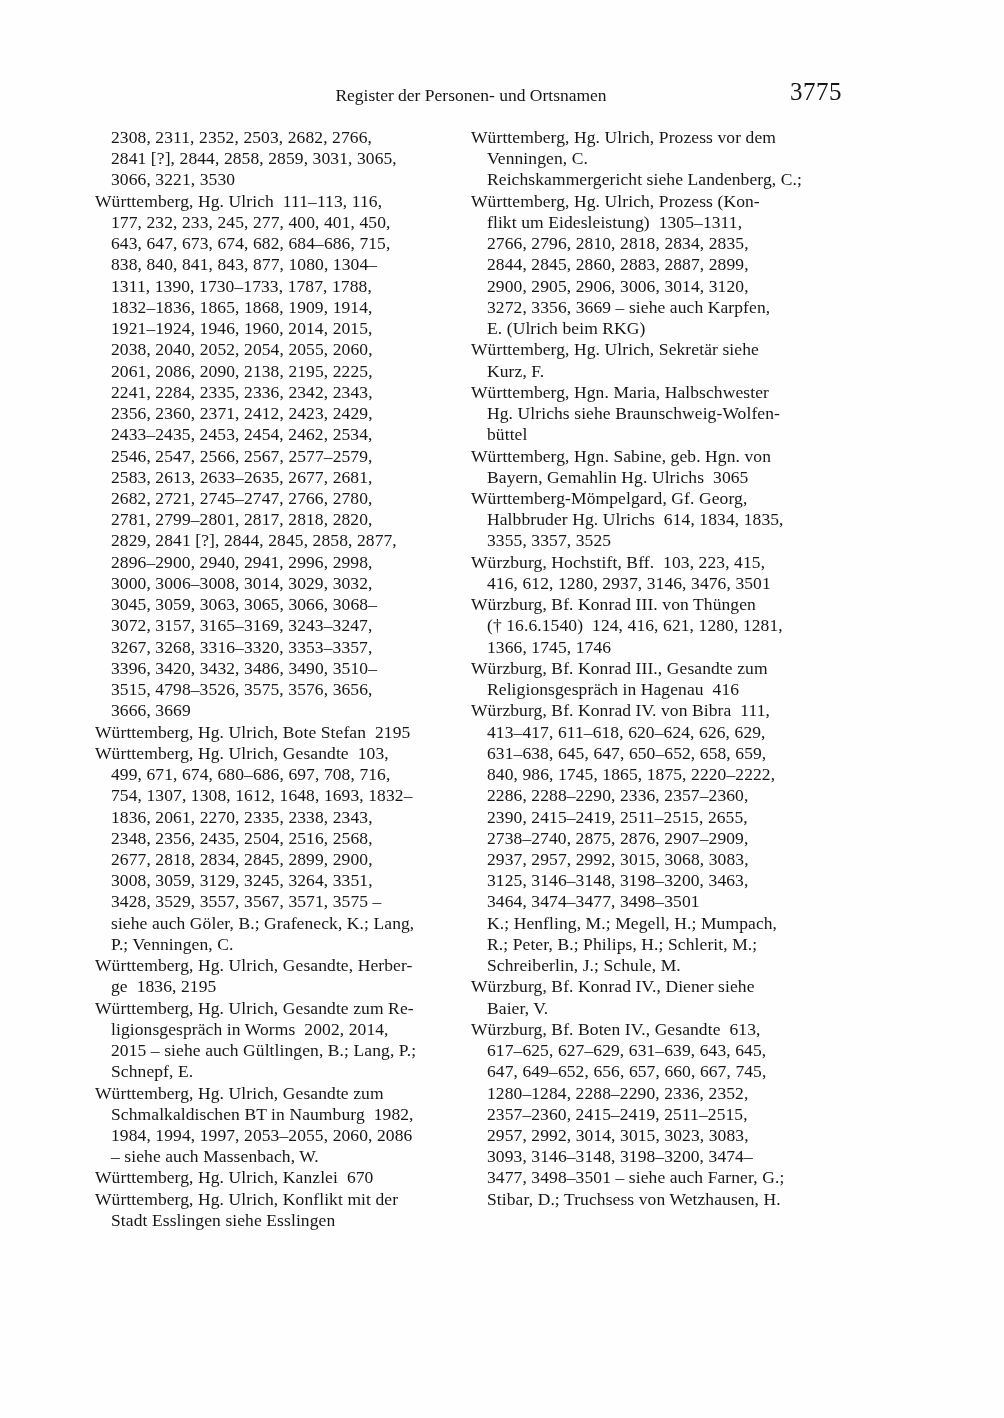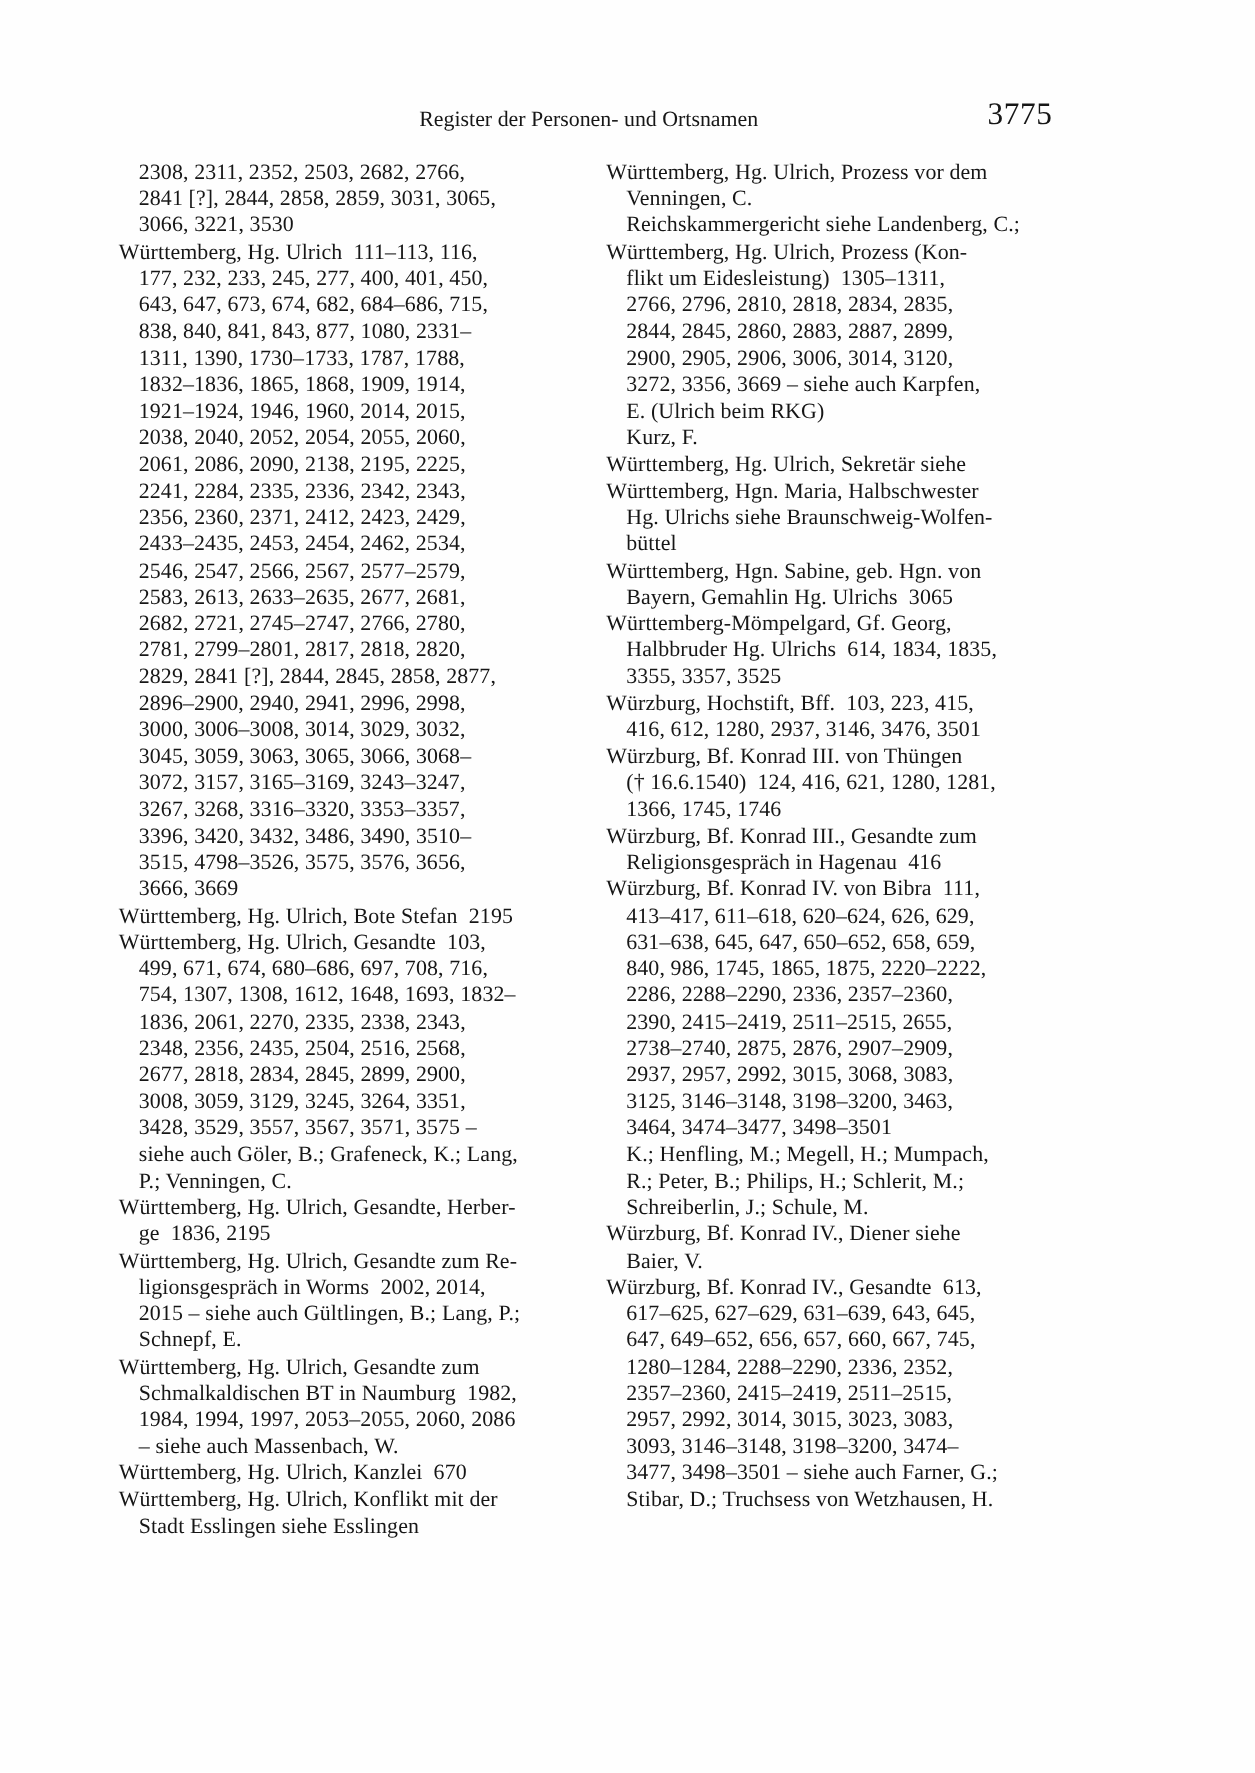--- a/index.html
+++ b/index.html
@@ -33,21 +33,20 @@
     top: -4px;
     font-size: 25px;
     letter-spacing: 0.5px;
   }
   .columns {
     position: absolute;
     top: 127px;
     left: 95px;
     display: grid;
     grid-template-columns: 376px 402px;
-    column-gap: 14px;
     align-items: start;
   }
   .column { }
   .entry {
     font-size: 17.5px;
     line-height: 21.23px;
     letter-spacing: 0.1px;
   }
   .entry .line { white-space: pre; }
   .entry .line.cont { padding-left: 16px; }
@@ -64,21 +63,21 @@
     <div class="column">
         <div class="entry continuation">
           <div class="line cont">2308, 2311, 2352, 2503, 2682, 2766,</div>
           <div class="line cont">2841 [?], 2844, 2858, 2859, 3031, 3065,</div>
           <div class="line cont">3066, 3221, 3530</div>
         </div>
         <div class="entry">
           <div class="line">Württemberg, Hg. Ulrich  111–113, 116,</div>
           <div class="line cont">177, 232, 233, 245, 277, 400, 401, 450,</div>
           <div class="line cont">643, 647, 673, 674, 682, 684–686, 715,</div>
-          <div class="line cont">838, 840, 841, 843, 877, 1080, 2331–</div>
+          <div class="line cont">838, 840, 841, 843, 877, 1080, 1304–</div>
           <div class="line cont">1311, 1390, 1730–1733, 1787, 1788,</div>
           <div class="line cont">1832–1836, 1865, 1868, 1909, 1914,</div>
           <div class="line cont">1921–1924, 1946, 1960, 2014, 2015,</div>
           <div class="line cont">2038, 2040, 2052, 2054, 2055, 2060,</div>
           <div class="line cont">2061, 2086, 2090, 2138, 2195, 2225,</div>
           <div class="line cont">2241, 2284, 2335, 2336, 2342, 2343,</div>
           <div class="line cont">2356, 2360, 2371, 2412, 2423, 2429,</div>
           <div class="line cont">2433–2435, 2453, 2454, 2462, 2534,</div>
           <div class="line cont">2546, 2547, 2566, 2567, 2577–2579,</div>
           <div class="line cont">2583, 2613, 2633–2635, 2677, 2681,</div>
@@ -142,22 +141,22 @@
         <div class="entry">
           <div class="line">Württemberg, Hg. Ulrich, Prozess (Kon-</div>
           <div class="line cont">flikt um Eidesleistung)  1305–1311,</div>
           <div class="line cont">2766, 2796, 2810, 2818, 2834, 2835,</div>
           <div class="line cont">2844, 2845, 2860, 2883, 2887, 2899,</div>
           <div class="line cont">2900, 2905, 2906, 3006, 3014, 3120,</div>
           <div class="line cont">3272, 3356, 3669 – siehe auch Karpfen,</div>
           <div class="line cont">E. (Ulrich beim RKG)</div>
         </div>
         <div class="entry">
+          <div class="line">Württemberg, Hg. Ulrich, Sekretär siehe</div>
           <div class="line cont">Kurz, F.</div>
-          <div class="line">Württemberg, Hg. Ulrich, Sekretär siehe</div>
         </div>
         <div class="entry">
           <div class="line">Württemberg, Hgn. Maria, Halbschwester</div>
           <div class="line cont">Hg. Ulrichs siehe Braunschweig-Wolfen-</div>
           <div class="line cont">büttel</div>
         </div>
         <div class="entry">
           <div class="line">Württemberg, Hgn. Sabine, geb. Hgn. von</div>
           <div class="line cont">Bayern, Gemahlin Hg. Ulrichs  3065</div>
         </div>
@@ -194,21 +193,21 @@
         <div class="entry">
           <div class="line cont">K.; Henfling, M.; Megell, H.; Mumpach,</div>
           <div class="line cont">R.; Peter, B.; Philips, H.; Schlerit, M.;</div>
           <div class="line cont">Schreiberlin, J.; Schule, M.</div>
         </div>
         <div class="entry">
           <div class="line">Würzburg, Bf. Konrad IV., Diener siehe</div>
           <div class="line cont">Baier, V.</div>
         </div>
         <div class="entry">
-          <div class="line">Würzburg, Bf. Konrad IV., Gesandte  613,</div>
+          <div class="line">Würzburg, Bf. Boten IV., Gesandte  613,</div>
           <div class="line cont">617–625, 627–629, 631–639, 643, 645,</div>
           <div class="line cont">647, 649–652, 656, 657, 660, 667, 745,</div>
           <div class="line cont">1280–1284, 2288–2290, 2336, 2352,</div>
           <div class="line cont">2357–2360, 2415–2419, 2511–2515,</div>
           <div class="line cont">2957, 2992, 3014, 3015, 3023, 3083,</div>
           <div class="line cont">3093, 3146–3148, 3198–3200, 3474–</div>
           <div class="line cont">3477, 3498–3501 – siehe auch Farner, G.;</div>
           <div class="line cont">Stibar, D.; Truchsess von Wetzhausen, H.</div>
         </div>
       </div>

